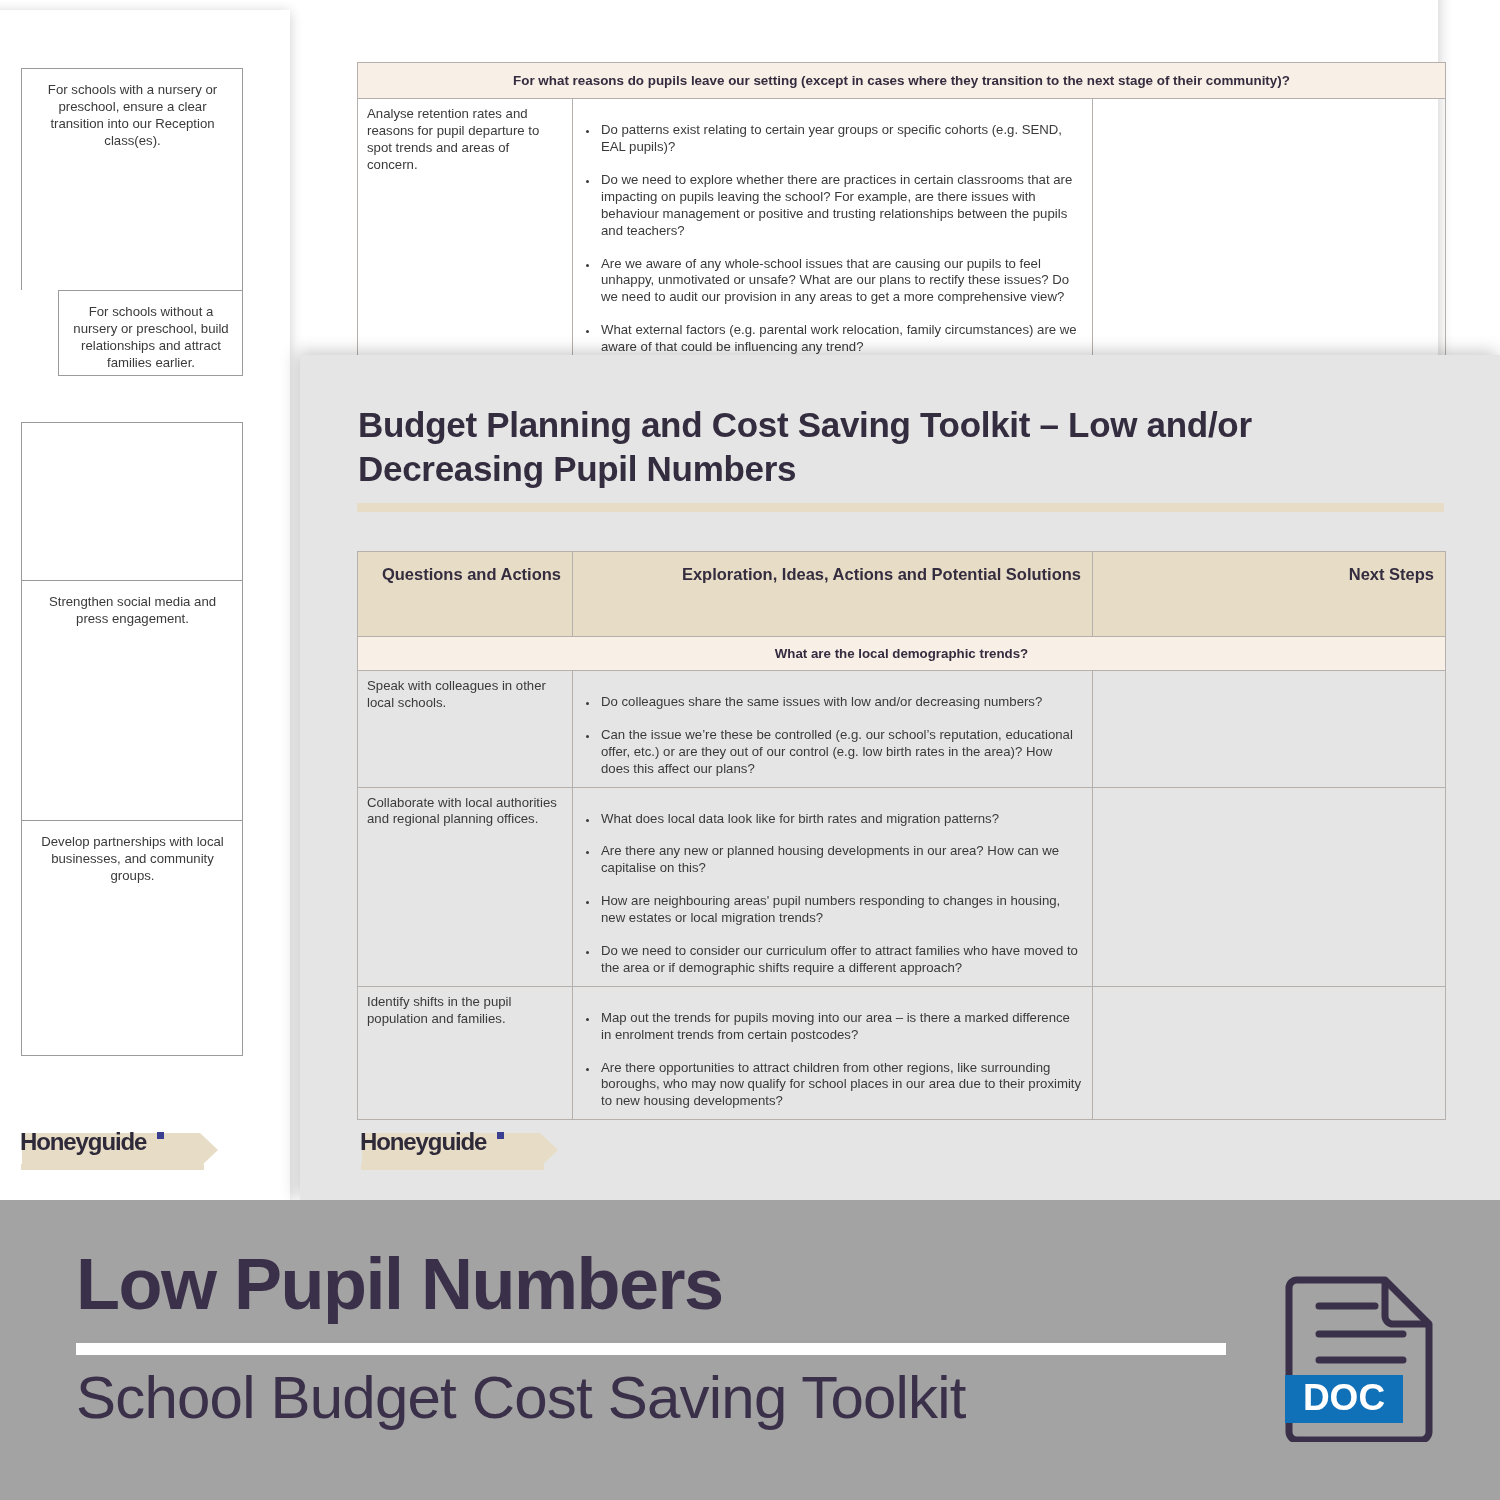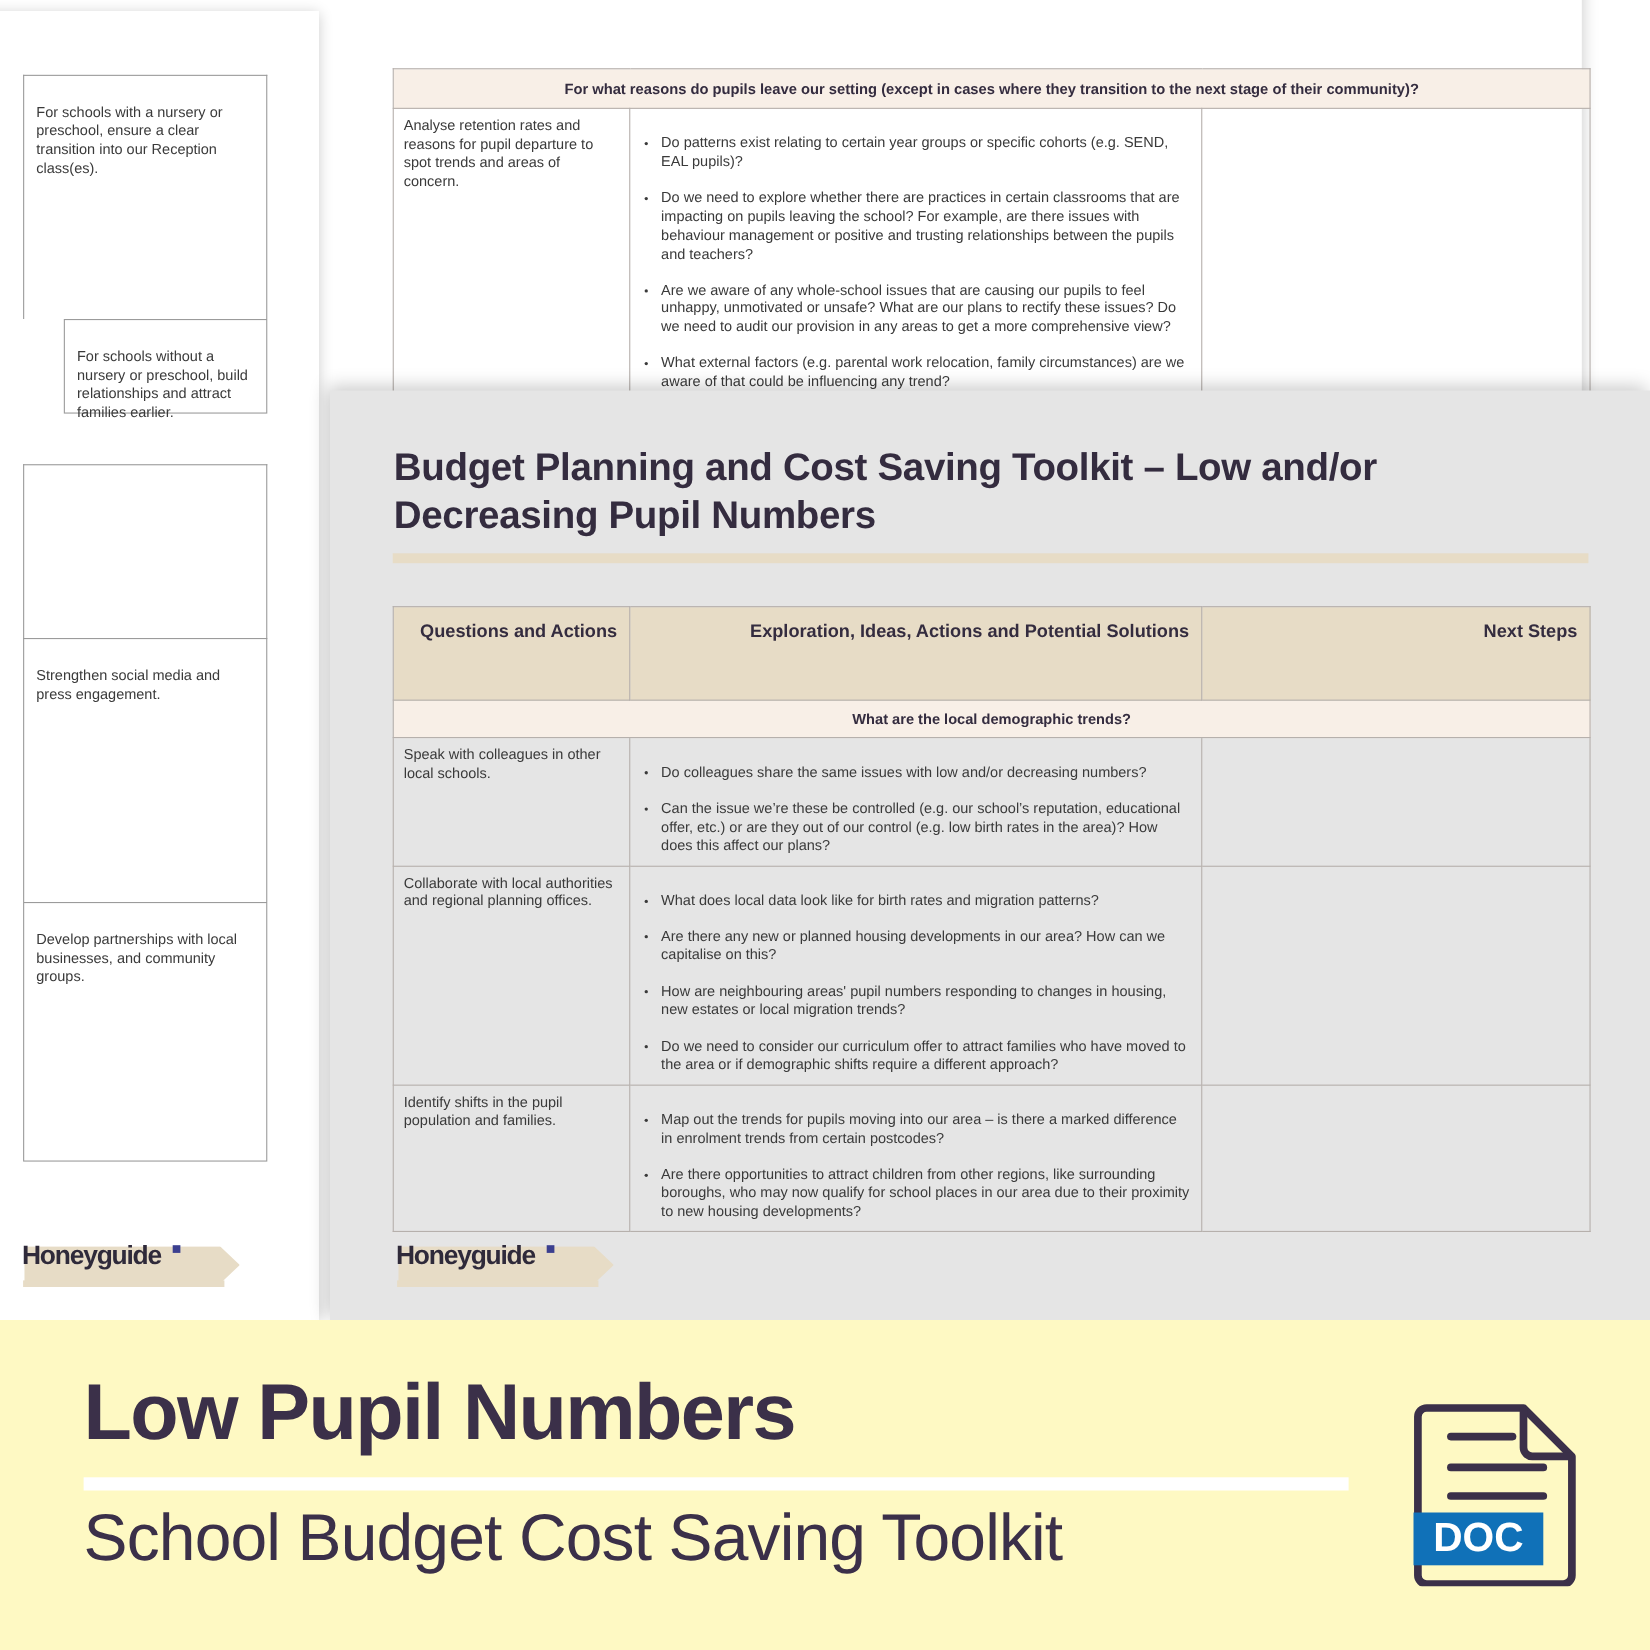--- a/index.html
+++ b/index.html
@@ -145,23 +145,24 @@
     left: 61px;
     top: 412px;
     width: 222px;
   }
   .mid-cell {
     border: 1px solid #9b9b9b;
     border-bottom: none;
     font-size: 13.2px;
     line-height: 1.3;
     color: #3a3a3a;
-    padding: 24px 10px 9px 11px;
+    padding: 12px 10px 9px 11px;
     background: #fff;
     box-sizing: border-box;
+    text-align: center;
   }
   .mid-cell:last-child { border-bottom: 1px solid #9b9b9b; }
 
   
   .hg-logo {
     position: absolute;
     width: 205px;
     height: 46px;
     z-index: 6;
   }
@@ -193,21 +194,21 @@
     width: 183px; height: 6px;
     background: #e7dcc6;
   }
 
   
   .banner {
     position: absolute;
     left: 0; bottom: 0;
     width: 1500px;
     height: 300px;
-    background: #fef9c3;
+    background: #a3a3a3;
     z-index: 20;
   }
   .banner-title {
     position: absolute;
     left: 76px;
     top: 48px;
     font-size: 72px;
     font-weight: bold;
     color: #3b3049;
     letter-spacing: -1.5px;

